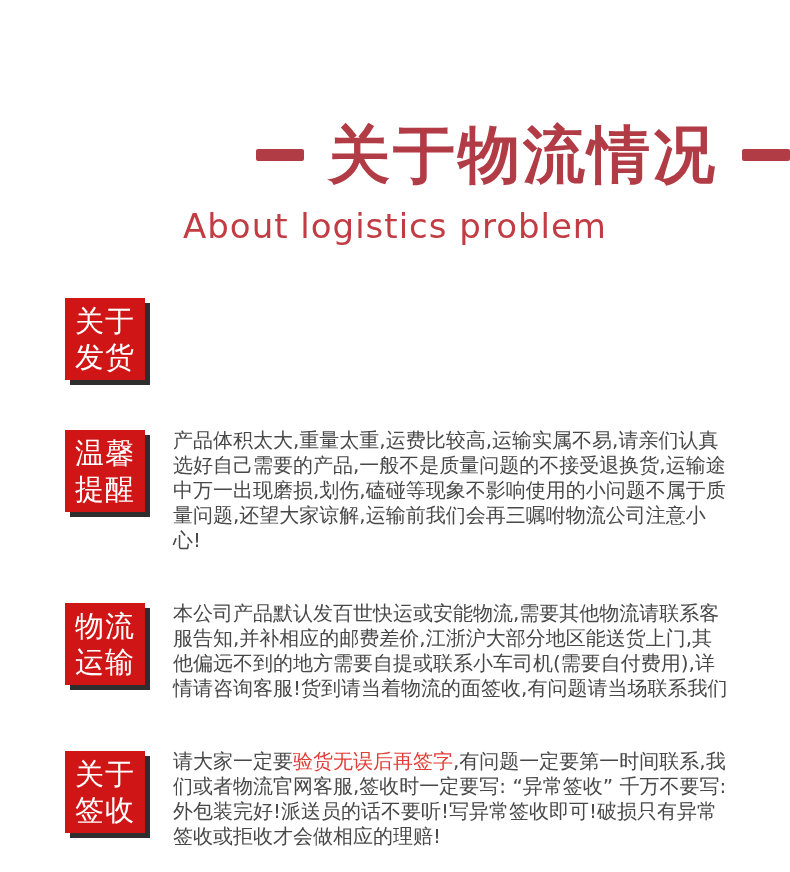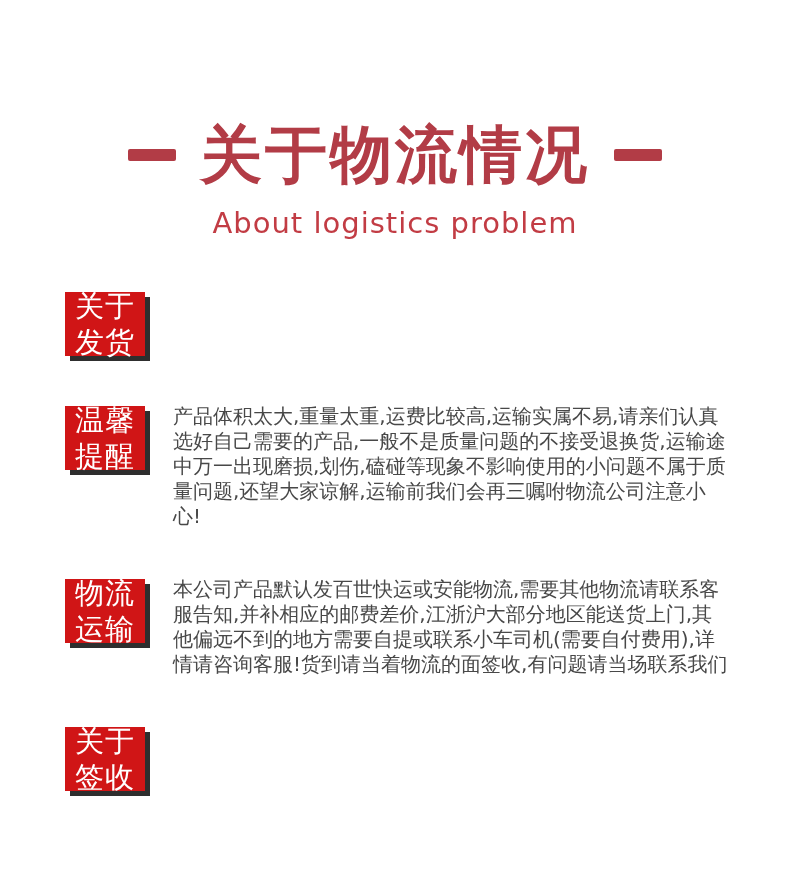--- a/index.html
+++ b/index.html
@@ -23,58 +23,58 @@
     background: var(--page-bg);
     overflow: hidden;
   }
   .header {
     padding-top: 118px;
     text-align: center;
   }
   .title-row {
     display: flex;
     align-items: center;
-    justify-content: center;
+    justify-content: flex-end;
     gap: 24px;
   }
   .title {
     font-size: 62px;
     font-weight: 700;
     color: var(--title-red);
     letter-spacing: 3px;
     line-height: 1.2;
     white-space: nowrap;
   }
   .title-dash {
     width: 48px;
     height: 12px;
     background: var(--title-red);
     border-radius: 2px;
     flex: 0 0 auto;
   }
   .subtitle {
     margin-top: 14px;
-    font-size: 29px;
+    font-size: 34px;
     font-weight: 400;
     color: var(--subtitle-red);
     letter-spacing: 1px;
   }
   .sections {
     margin-top: 50px;
   }
   .section-row {
     display: flex;
     align-items: flex-start;
     padding: 0 58px 0 65px;
     margin-bottom: 48px;
   }
   .badge {
     flex: 0 0 80px;
     width: 80px;
-    height: 64px;
+    height: 82px;
     margin-top: 2px;
     margin-right: 28px;
     background: var(--badge-red);
     box-shadow: 5px 5px 0 var(--badge-shadow);
     color: #ffffff;
     display: flex;
     flex-direction: column;
     align-items: center;
     justify-content: center;
     font-size: 29px;
@@ -130,16 +130,17 @@
         <span>运输</span>
       </div>
       <p class="section-text"><span>本公司产品默认发百世快运或安能物流,需要其他物流请联系客服告知,并补相应的邮费差价,江浙沪大部分地区能送货上门,其他偏远不到的地方需要自提或联系小车司机(需要自付费用),详情请咨询客服!货到请当着物流的面签收,有问题请当场联系我们</span><span class="red-highlight"></span><span></span></p>
     </div>
 
     <div class="section-row">
       <div class="badge">
         <span>关于</span>
         <span>签收</span>
       </div>
+      <p class="section-text"><span>请大家一定要</span><span class="red-highlight">验货无误后再签字</span><span>,有问题一定要第一时间联系,我们或者物流官网客服,签收时一定要写: “异常签收” 千万不要写:外包装完好!派送员的话不要听!写异常签收即可!破损只有异常签收或拒收才会做相应的理赔!</span></p>
     </div>
 
   </div>
 </div>
 
 </body></html>

